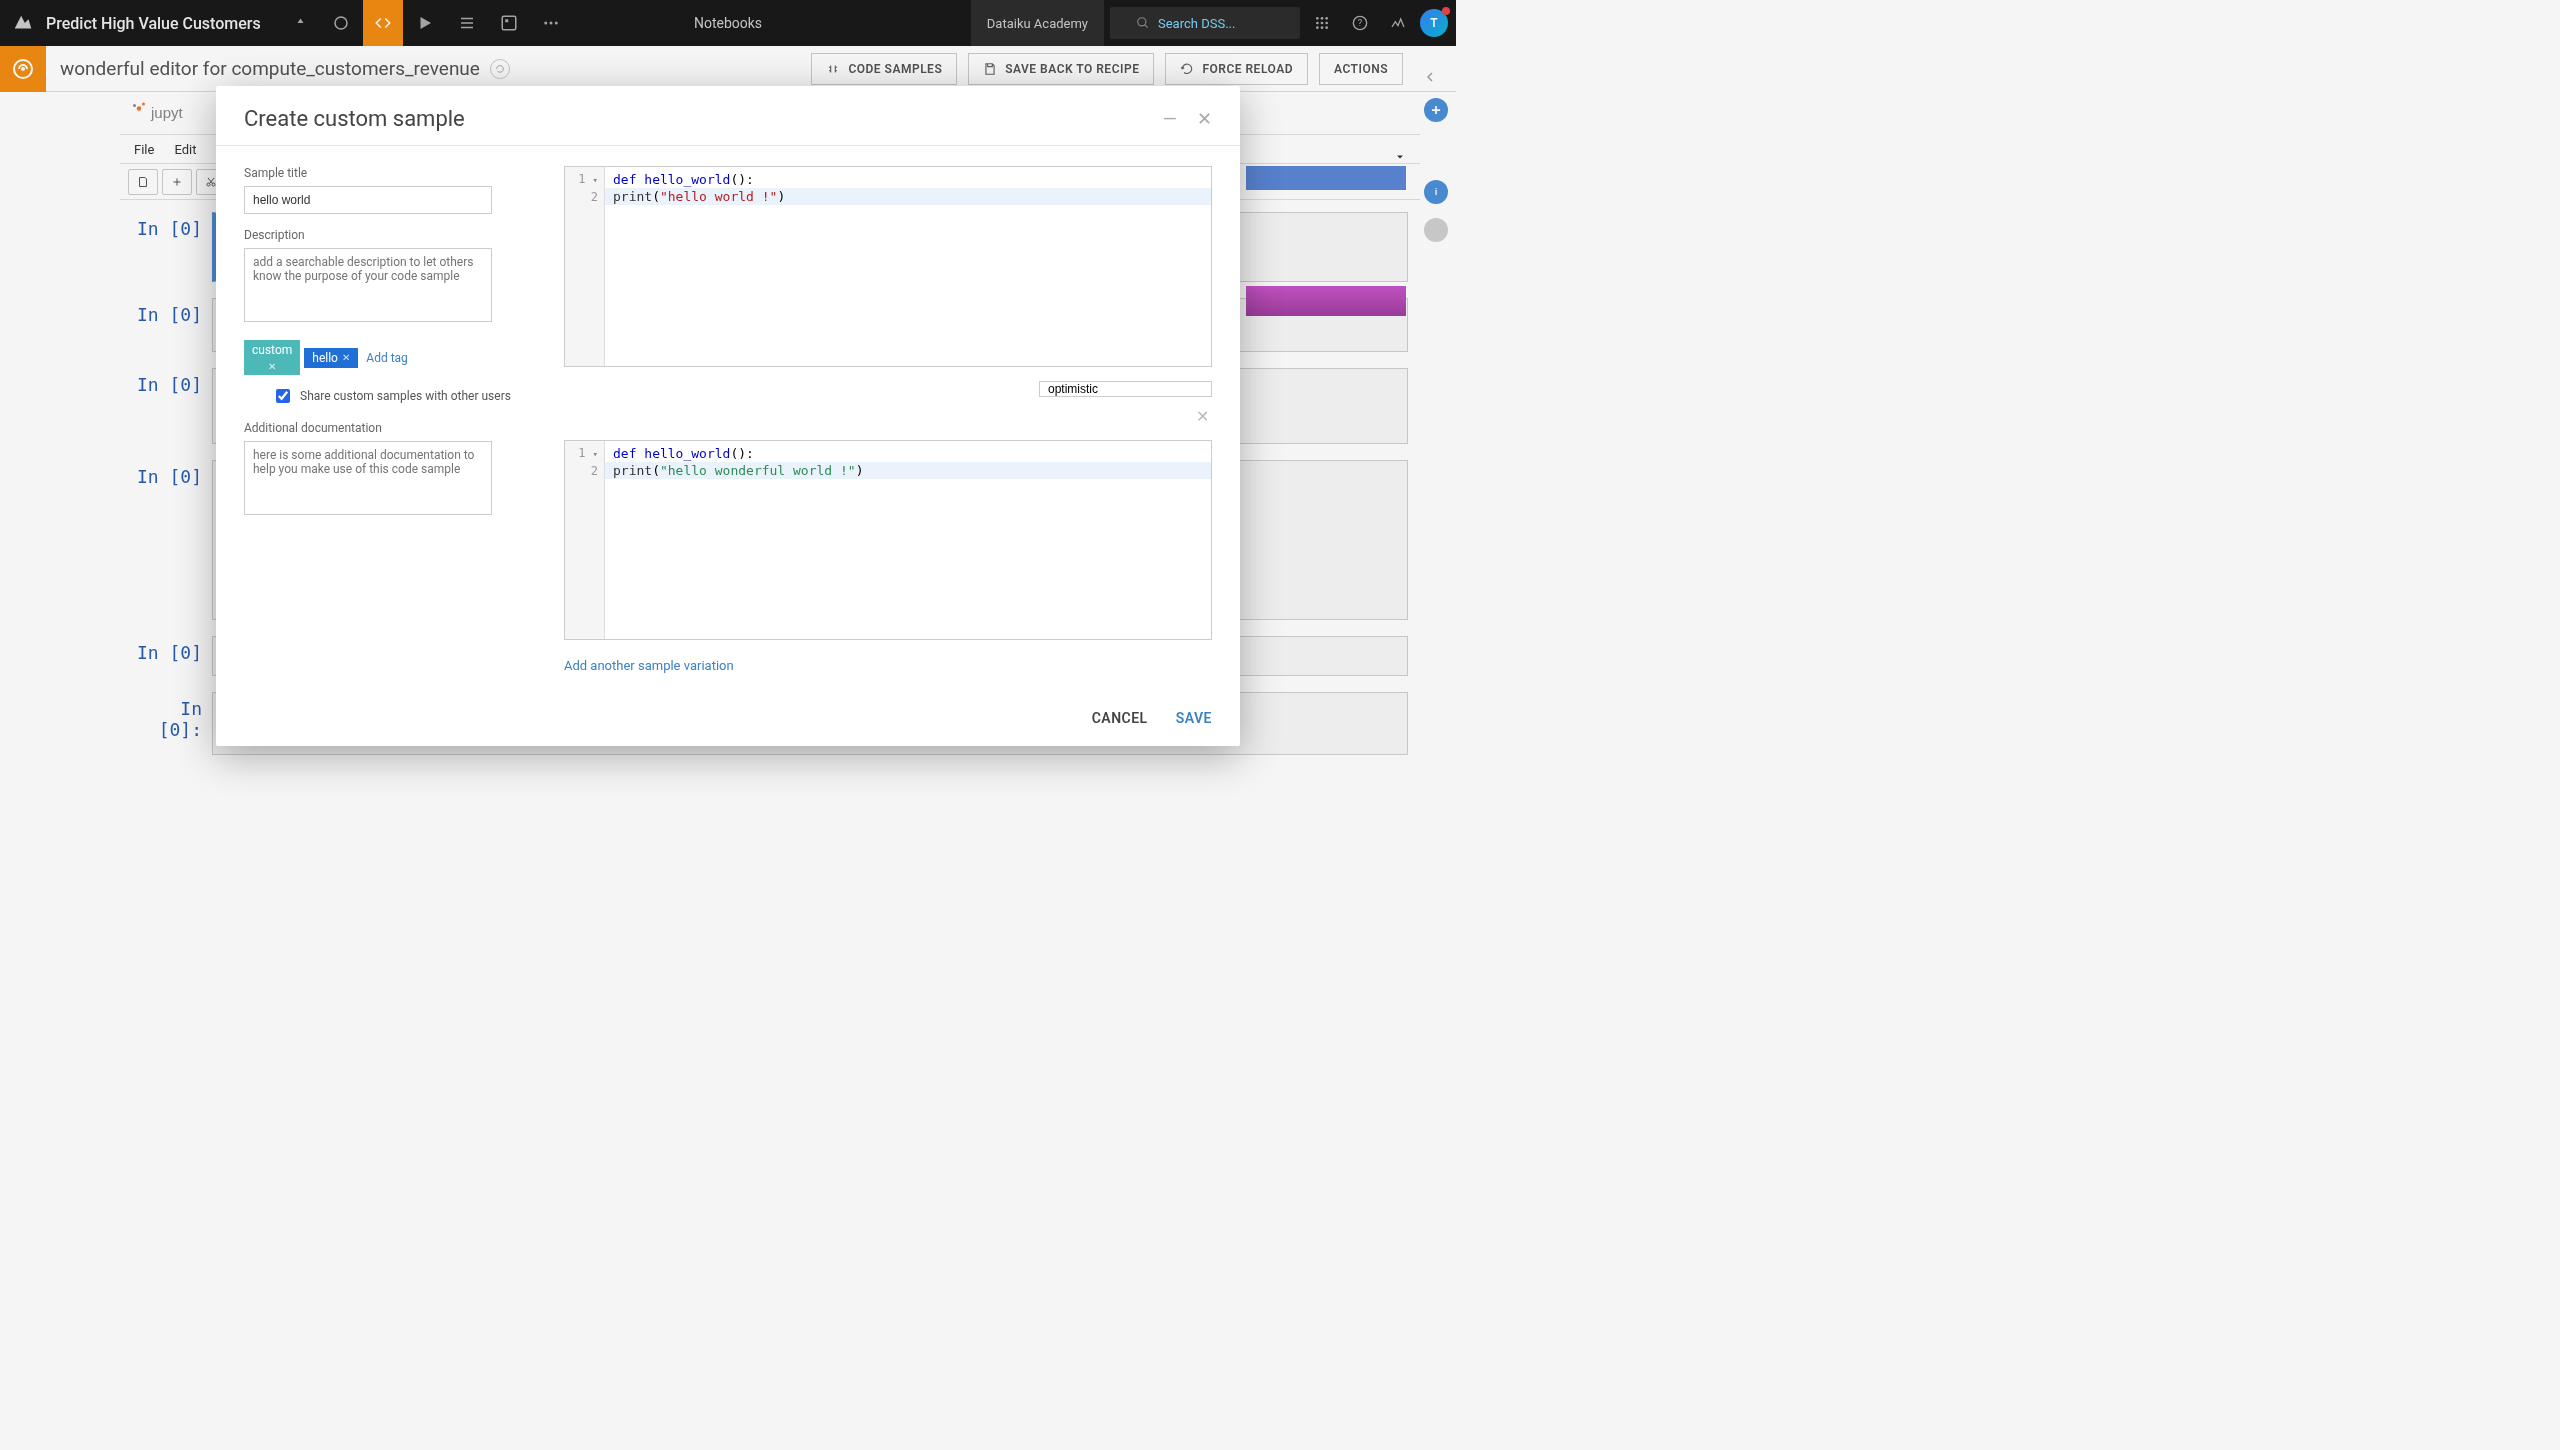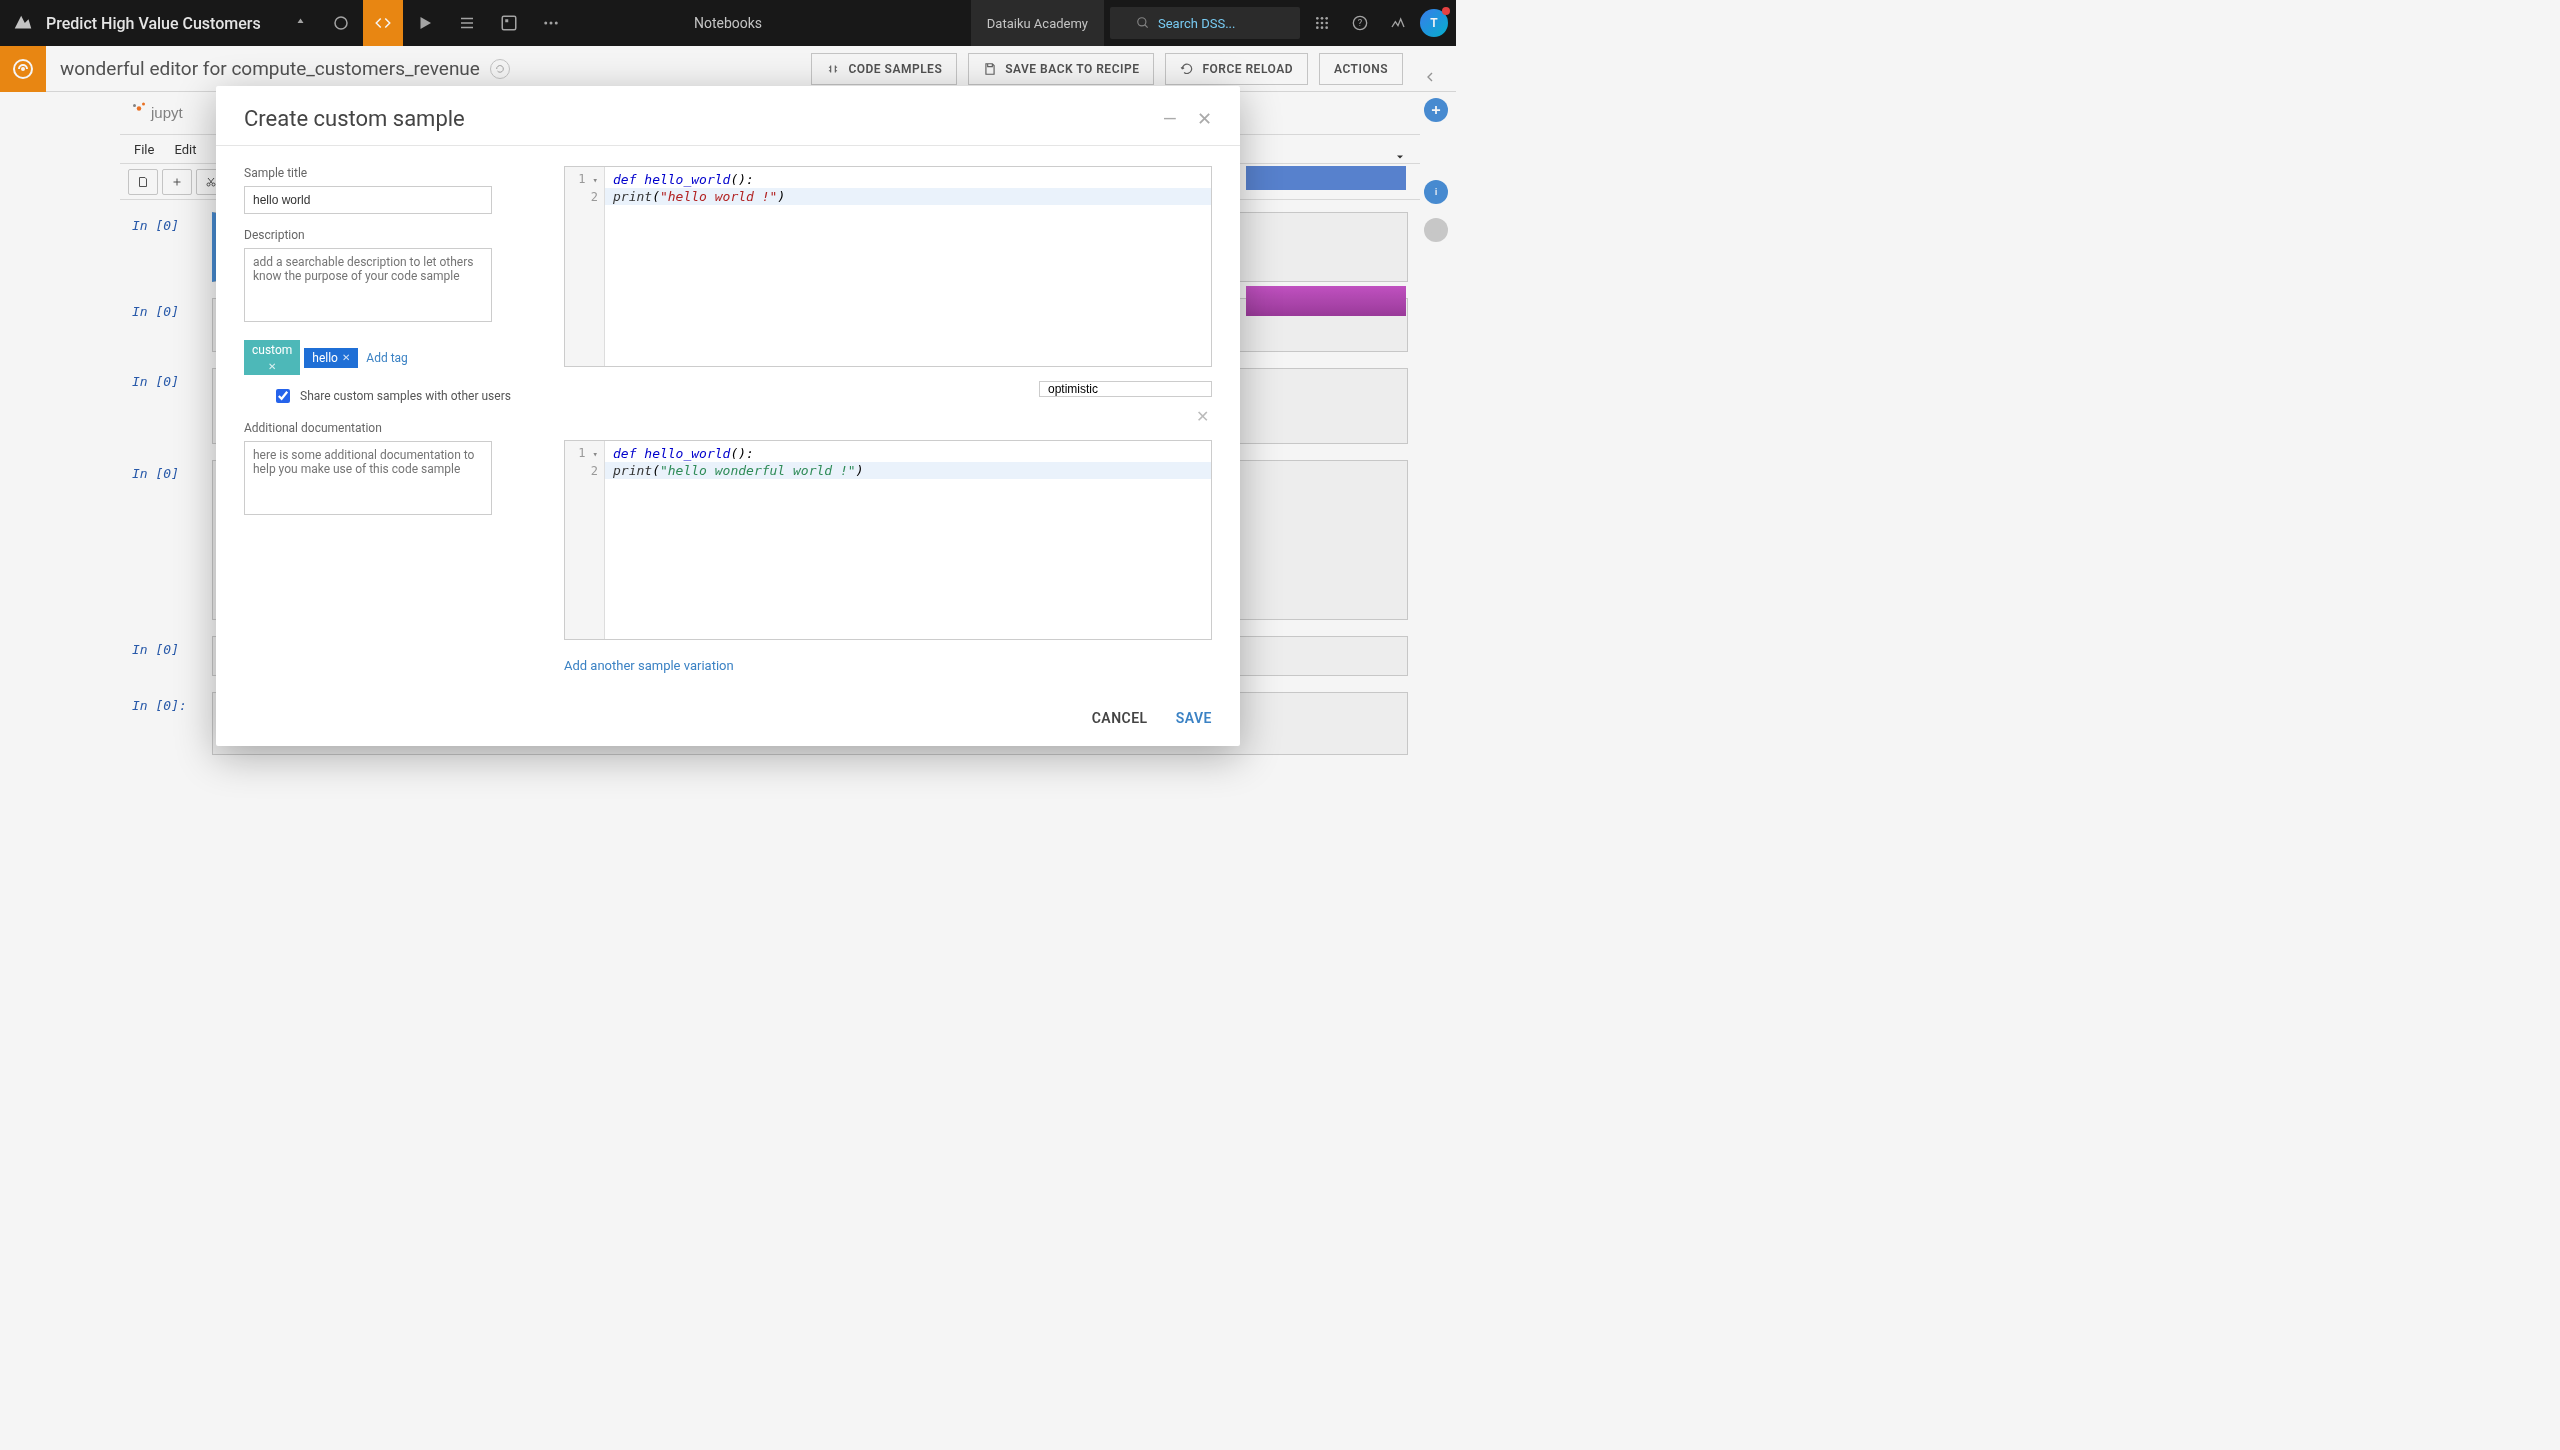--- a/index.html
+++ b/index.html
@@ -42,21 +42,21 @@
 .jupyter-wrap { position: absolute; left: 120px; top: 92px; right: 36px; bottom: 0; background: #fff; }
 .jupyter-logo { display: flex; align-items: center; padding: 6px 10px; }
 .jupyter-logo svg { width: 90px; height: 30px; }
 .jupyter-menu { height: 30px; border-top: 1px solid #e0e0e0; border-bottom: 1px solid #e0e0e0; display: flex; align-items: center; padding-left: 14px; gap: 20px; font-size: 13px; color: #333; }
 .jupyter-toolbar { height: 36px; border-bottom: 1px solid #e0e0e0; display: flex; align-items: center; padding-left: 8px; gap: 4px; }
 .jt-btn { width: 30px; height: 26px; border: 1px solid #ccc; border-radius: 2px; background: #fff; display: flex; align-items: center; justify-content: center; }
 .jt-btn svg { width: 12px; height: 12px; fill: #555; }
 
 .notebook-area { padding: 12px; }
 .cell { display: flex; margin-bottom: 16px; }
-.cell-prompt { width: 80px; text-align: left; padding-right: 10px; font-family: Menlo, monospace; font-size: 13px; color: #2a5db0; padding-top: 6px; font-style: italic; }
+.cell-prompt { width: 80px; text-align: right; padding-right: 10px; font-family: Menlo, monospace; font-size: 18px; color: #2a5db0; padding-top: 6px; }
 .cell-body { flex: 1; border: 1px solid #d0d0d0; background: #f7f7f7; min-height: 40px; padding: 8px; font-family: Menlo, monospace; font-size: 13px; white-space: pre; color: #333; overflow: hidden; }
 .cell.active .cell-body { border-left: 4px solid #4a90d9; }
 .cell-body .cm { color: #3b7a3b; font-style: italic; }
 .cell-body .str { color: #b33; }
 
 
 .right-gutter { position: absolute; right: 8px; top: 98px; display: flex; flex-direction: column; gap: 14px; }
 .rg-icon { width: 24px; height: 24px; border-radius: 50%; display: flex; align-items: center; justify-content: center; cursor: pointer; }
 .rg-plus { background: #4a90d9; color: #fff; }
 .rg-info { background: #4a90d9; color: #fff; }
@@ -88,21 +88,21 @@
 .tag-hello { background: #1f6fd6; }
 .tag .x { font-size: 10px; opacity: 0.8; cursor: pointer; }
 .add-tag { font-size: 12px; color: #3b82c4; cursor: pointer; margin-left: 4px; }
 .checkbox-row { display: flex; align-items: flex-end; gap: 10px; font-size: 12px; color: #555; margin-bottom: 18px; padding-left: 32px; }
 .checkbox-row input { width: 14px; height: 14px; accent-color: #2563eb; }
 
 .code-editor { border: 1px solid #ccc; display: flex; font-family: Menlo, monospace; font-size: 13px; position: relative; }
 .code-editor.tall { height: 210px; }
 .gutter { width: 40px; background: #f5f5f5; border-right: 1px solid #ddd; padding: 4px 6px; text-align: right; color: #999; font-size: 12px; line-height: 17px; }
 .gutter .fold { font-size: 9px; color: #888; }
-.code-lines { flex: 1; padding: 4px 8px; line-height: 17px; font-style: italic; }
+.code-lines { flex: 1; padding: 4px 8px; line-height: 17px; }
 .code-lines .hl { background: #eaf2fb; display: block; margin: 0 -8px; padding: 0 8px; }
 .kw { color: #0000cc; }
 .fn { color: #0000cc; }
 .builtin { color: #333; }
 .string { color: #b22222; }
 .string2 { color: #2e8b57; }
 
 .variation-input-row { display: flex; align-items: flex-end; gap: 10px; flex-direction: column; }
 .variation-input { flex: 1; height: 28px; border: 1px solid #ccc; padding: 0 8px; font-size: 12px; }
 .var-remove { color: #bbb; font-size: 16px; cursor: pointer; width: 16px; }

